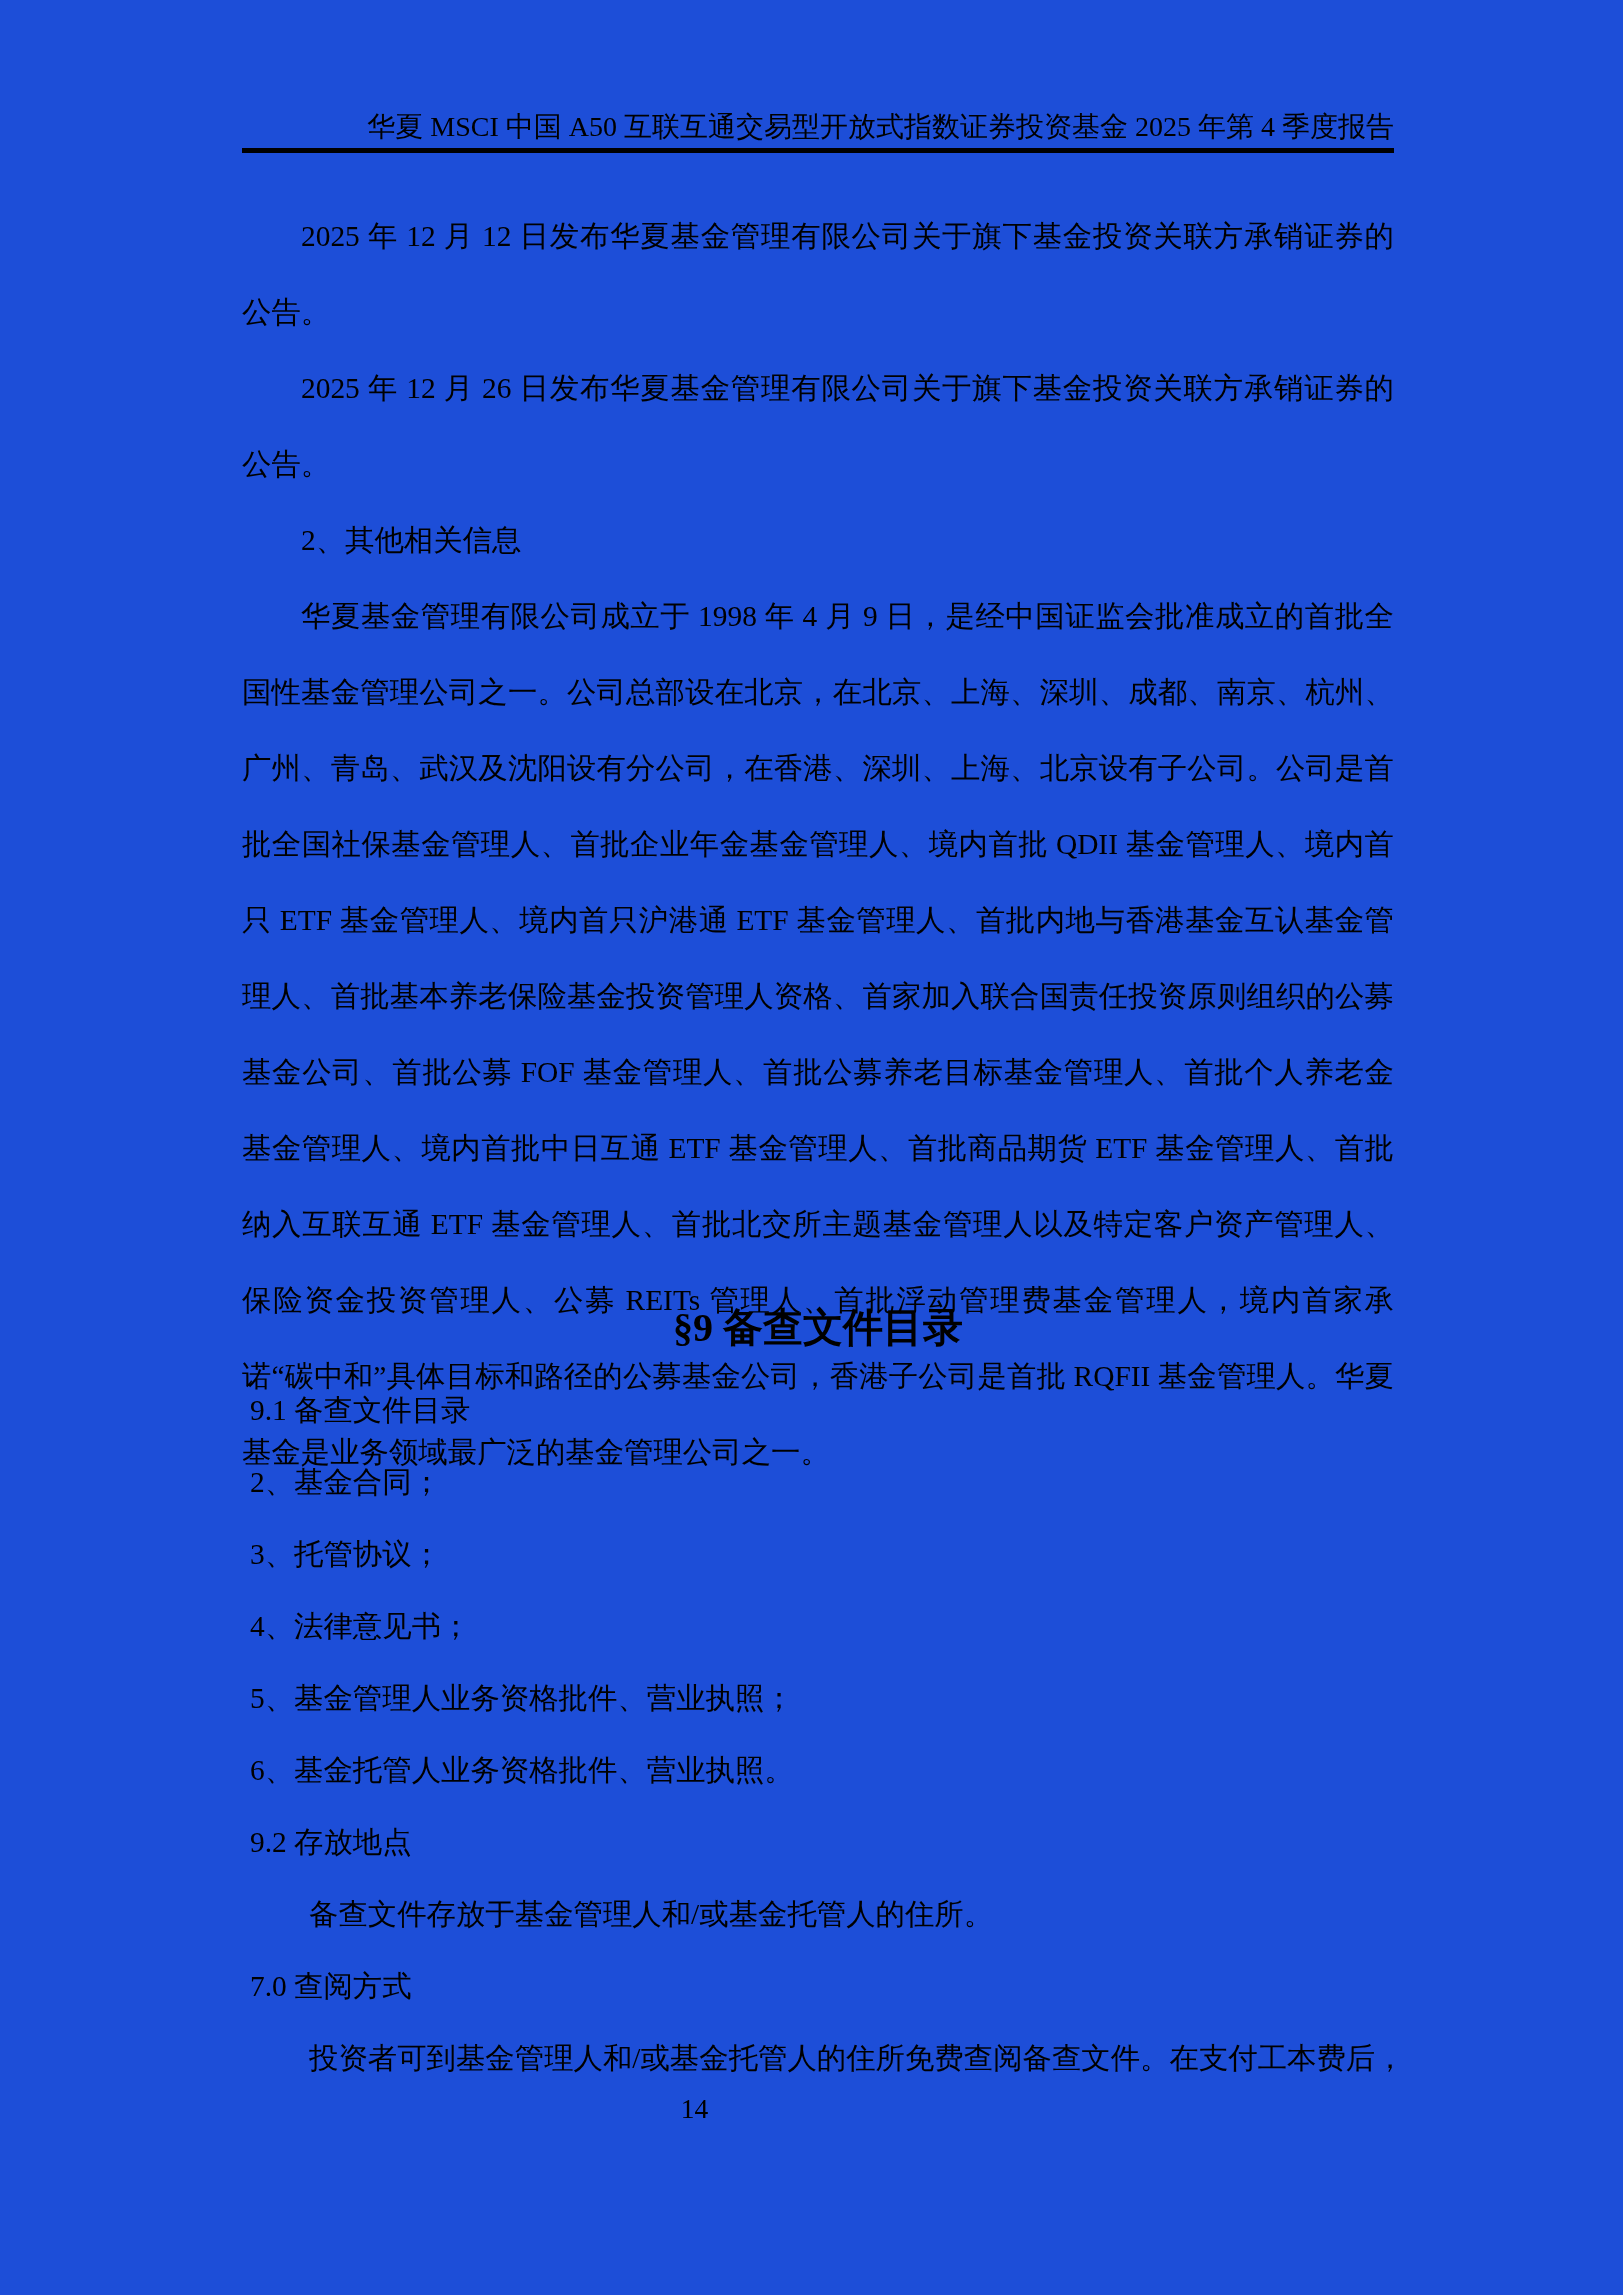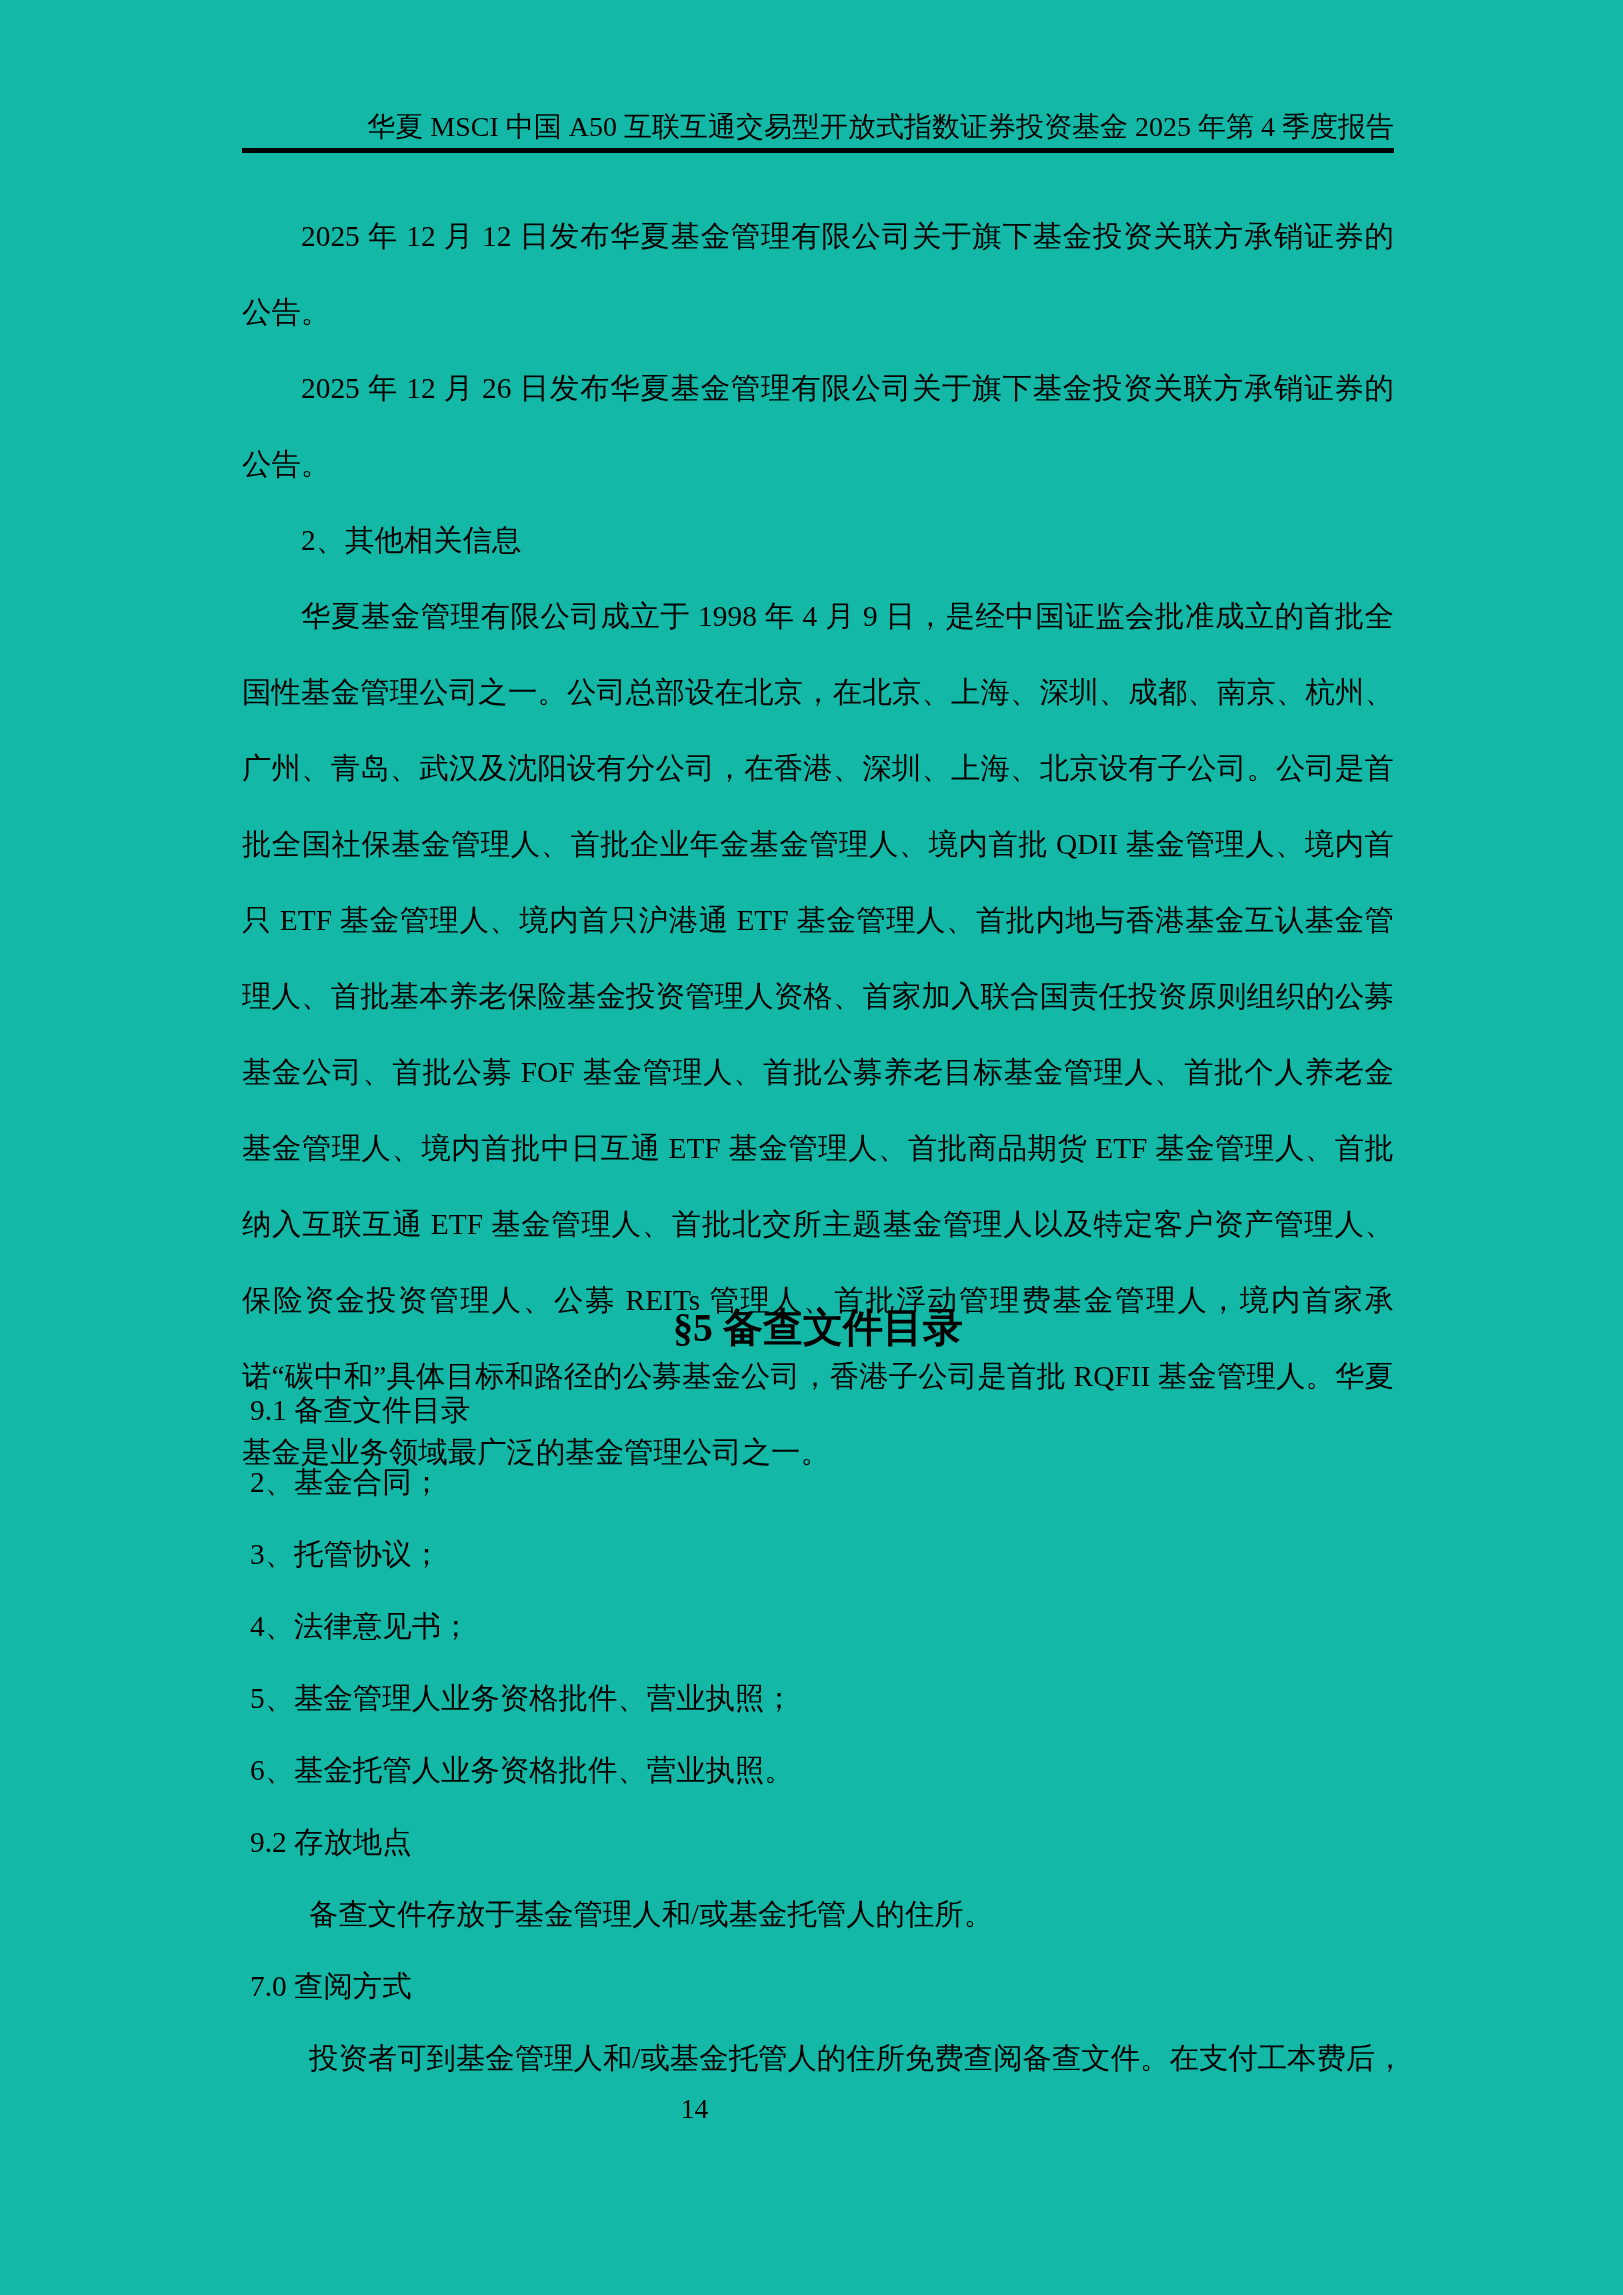--- a/index.html
+++ b/index.html
@@ -4,21 +4,21 @@
 <style>
   html, body {
     margin: 0;
     padding: 0;
     background: #ffffff;
   }
   .page {
     position: relative;
     width: 1623px;
     height: 2295px;
-    background: #14b8a6;
+    background: #1d4ed8;
     color: #000000;
     font-family: "Liberation Serif", "DejaVu Serif", serif;
     overflow: hidden;
   }
   .header-title {
     position: absolute;
     top: 109px;
     left: 242px;
     width: 1152px;
     text-align: right;
@@ -93,21 +93,21 @@
 
   <div class="header-rule"></div>
 
   <div class="body-text">
     <p>2025 年 12 月 12 日发布华夏基金管理有限公司关于旗下基金投资关联方承销证券的公告。</p>
     <p>2025 年 12 月 26 日发布华夏基金管理有限公司关于旗下基金投资关联方承销证券的公告。</p>
     <p>2、其他相关信息</p>
     <p>华夏基金管理有限公司成立于 1998 年 4 月 9 日，是经中国证监会批准成立的首批全国性基金管理公司之一。公司总部设在北京，在北京、上海、深圳、成都、南京、杭州、广州、青岛、武汉及沈阳设有分公司，在香港、深圳、上海、北京设有子公司。公司是首批全国社保基金管理人、首批企业年金基金管理人、境内首批 QDII 基金管理人、境内首只 ETF 基金管理人、境内首只沪港通 ETF 基金管理人、首批内地与香港基金互认基金管理人、首批基本养老保险基金投资管理人资格、首家加入联合国责任投资原则组织的公募基金公司、首批公募 FOF 基金管理人、首批公募养老目标基金管理人、首批个人养老金基金管理人、境内首批中日互通 ETF 基金管理人、首批商品期货 ETF 基金管理人、首批纳入互联互通 ETF 基金管理人、首批北交所主题基金管理人以及特定客户资产管理人、保险资金投资管理人、公募 REITs 管理人、首批浮动管理费基金管理人，境内首家承诺“碳中和”具体目标和路径的公募基金公司，香港子公司是首批 RQFII 基金管理人。华夏基金是业务领域最广泛的基金管理公司之一。</p>
   </div>
 
-  <div class="section-heading">§5 备查文件目录</div>
+  <div class="section-heading">§9 备查文件目录</div>
 
   <div class="section-list">
     <div class="line">9.1 备查文件目录</div>
     <div class="line">2、基金合同；</div>
     <div class="line">3、托管协议；</div>
     <div class="line">4、法律意见书；</div>
     <div class="line">5、基金管理人业务资格批件、营业执照；</div>
     <div class="line">6、基金托管人业务资格批件、营业执照。</div>
     <div class="line">9.2 存放地点</div>
     <div class="line indented">备查文件存放于基金管理人和/或基金托管人的住所。</div>

